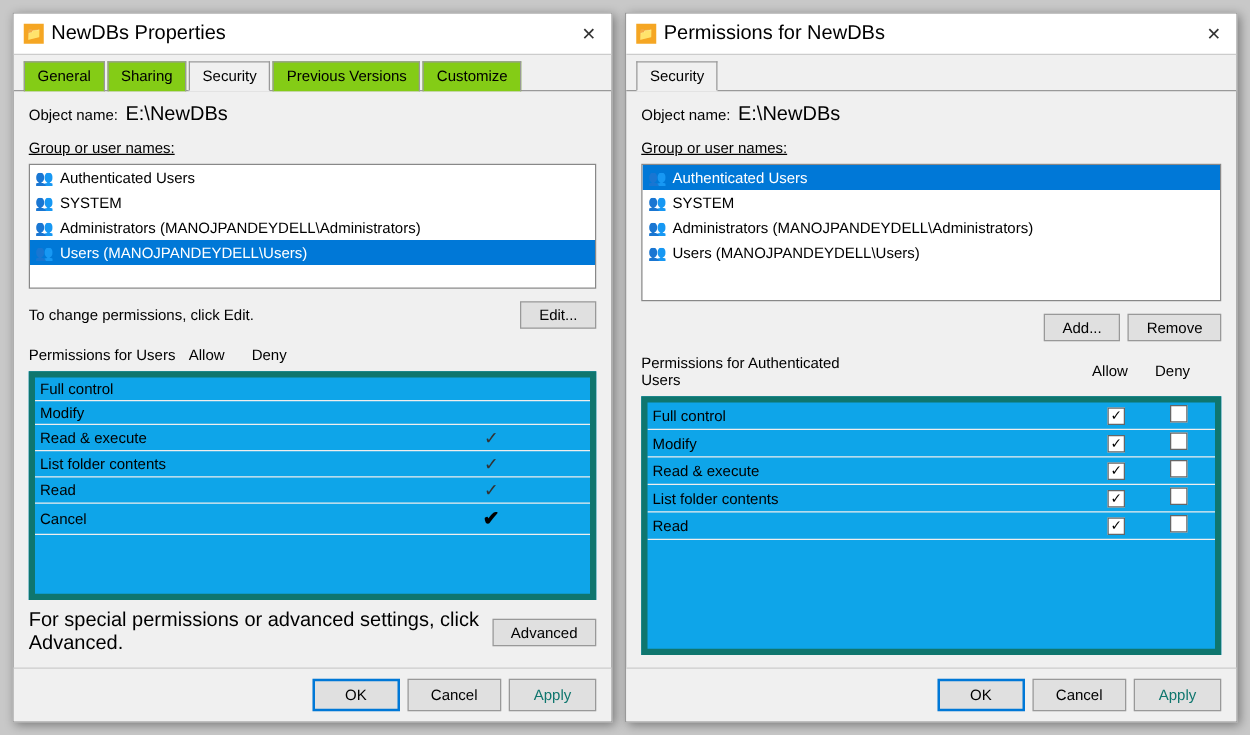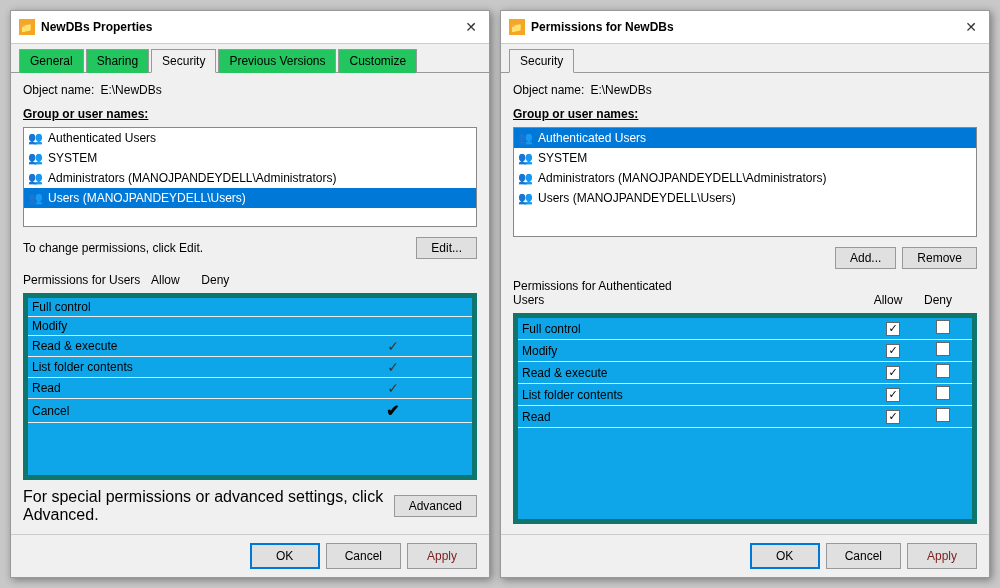--- a/index.html
+++ b/index.html
@@ -39,22 +39,22 @@
       height: 16px;
       background: #f5a623;
       display: inline-flex;
       align-items: center;
       justify-content: center;
       font-size: 10px;
     }
 
     .title-text {
       flex: 1;
-      font-size: 12px;
-      font-weight: bold;
+      font-size: 16px;
+      font-weight: normal;
     }
 
     .close-btn {
       width: 20px;
       height: 20px;
       background: none;
       border: none;
       cursor: pointer;
       font-size: 14px;
       display: flex;
@@ -69,21 +69,21 @@
       background: #f0f0f0;
       border-bottom: 1px solid #999;
       padding: 4px 8px 0 8px;
       gap: 2px;
     }
 
     .tab {
       padding: 4px 10px;
       border: 1px solid #999;
       border-bottom: none;
-      background: #22c55e;
+      background: #84cc16;
       cursor: pointer;
       font-size: 12px;
       position: relative;
       bottom: -1px;
     }
 
     .tab.active {
       background: #f0f0f0;
       border-bottom: 1px solid #f0f0f0;
       z-index: 1;
@@ -105,28 +105,27 @@
       align-items: center;
       gap: 6px;
     }
 
     .label {
       font-size: 12px;
       color: #000;
     }
 
     .value {
-      font-size: 12px;
+      font-size: 16px;
     }
 
     .section-label {
       font-size: 12px;
       text-decoration: underline;
       margin-top: 4px;
-      font-weight: bold;
     }
 
     
     .listbox {
       background: white;
       border: 1px solid #888;
       overflow-y: auto;
     }
 
     .listbox-item {
@@ -186,21 +185,21 @@
       cursor: pointer;
       min-width: 70px;
     }
 
     .btn.primary {
       border: 2px solid #0078d7;
       background: #e0e0e0;
     }
 
     .btn:disabled, .btn.disabled {
-      color: #7f1d1d;
+      color: #0f766e;
       cursor: default;
     }
 
     .btn-row {
       display: flex;
       justify-content: flex-end;
       gap: 6px;
       margin-top: 4px;
     }
 
@@ -394,21 +393,21 @@
         <span>Users (MANOJPANDEYDELL\Users)</span>
       </div>
     </div>
 
     <div class="btn-row">
       <button class="small-btn">Add...</button>
       <button class="small-btn">Remove</button>
     </div>
 
     <div style="margin-top: 4px;">
-      <div style="display: flex; justify-content: space-between; align-items: flex-end;">
+      <div style="display: flex; justify-content: space-between; align-items: center;">
         <div style="flex: 1;">
           <span class="perms-label">Permissions for Authenticated</span><br>
           <span class="perms-label">Users</span>
         </div>
         <div style="display: flex; gap: 0; margin-right: 14px;">
           <span style="width: 50px; text-align: center; font-size:12px;">Allow</span>
           <span style="width: 50px; text-align: center; font-size:12px;">Deny</span>
         </div>
       </div>
     </div>

